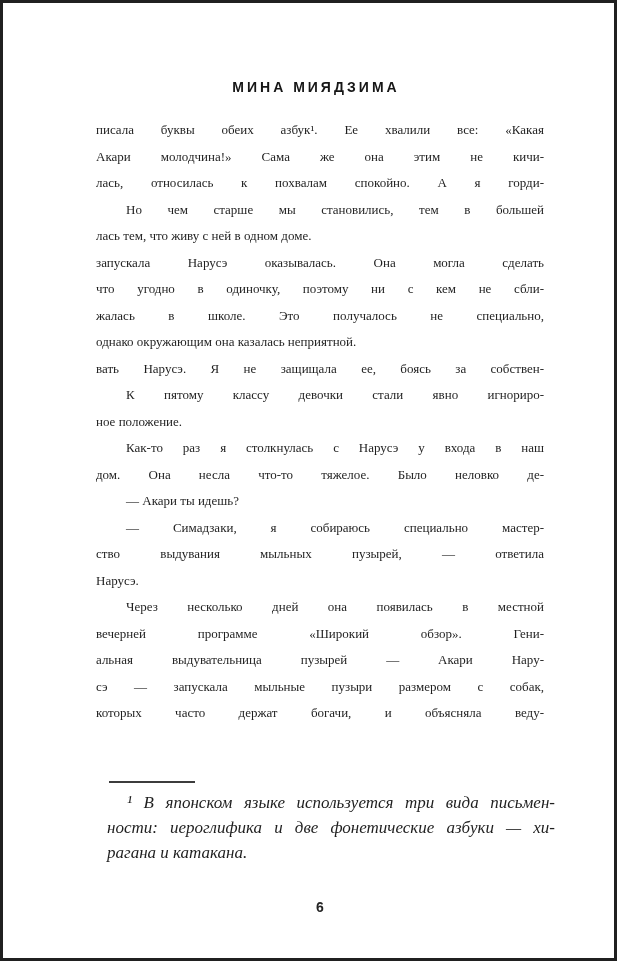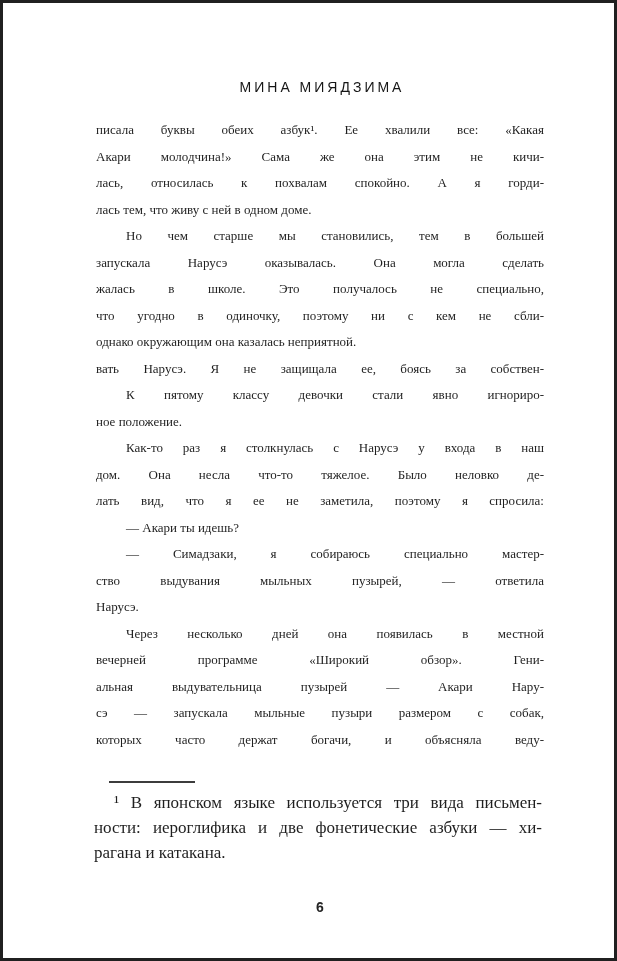--- a/index.html
+++ b/index.html
@@ -13,25 +13,25 @@
     height: 961px;
     box-sizing: border-box;
     background: #ffffff;
     border: 3px solid #202020;
     overflow: hidden;
     font-family: "Liberation Serif", serif;
   }
   .running-header {
     position: absolute;
     top: 76px;
-    left: 95px;
+    left: 89px;
     width: 448px;
     text-align: center;
     font-family: "Liberation Sans", sans-serif;
-    font-weight: 400;
+    font-weight: 700;
     font-size: 14px;
     line-height: 16px;
     letter-spacing: 3px;
     color: #161616;
   }
   .body-text {
     position: absolute;
     top: 114px;
     left: 93px;
     width: 448px;
@@ -57,23 +57,24 @@
     position: absolute;
     top: 778px;
     left: 106px;
     width: 86px;
     height: 2px;
     background: #3c3c3c;
   }
   .footnote {
     position: absolute;
     top: 787px;
-    left: 91px;
+    left: 104px;
     width: 448px;
     color: #1f1f1f;
+    font-style: italic;
   }
   .footnote .line {
     font-size: 17px;
     line-height: 25px;
   }
   .footnote .line.indent {
     text-indent: 20px;
   }
   .page-number {
     position: absolute;
@@ -91,32 +92,31 @@
 </head>
 <body>
 
 <div class="sheet">
   <div class="running-header">МИНА МИЯДЗИМА</div>
 
   <div class="body-text" id="body-text">
       <div class="line full">писала буквы обеих азбук¹. Ее хвалили все: «Какая</div>
       <div class="line full">Акари молодчина!» Сама же она этим не кичи-</div>
       <div class="line full">лась, относилась к похвалам спокойно. А я горди-</div>
+      <div class="line full indent">Но чем старше мы становились, тем в большей</div>
       <div class="line short">лась тем, что живу с ней в одном доме.</div>
-      <div class="line full indent">Но чем старше мы становились, тем в большей</div>
       <div class="line full">запускала Нарусэ оказывалась. Она могла сделать</div>
+      <div class="line full">что угодно в одиночку, поэтому ни с кем не сбли-</div>
       <div class="line full">жалась в школе. Это получалось не специально,</div>
-      <div class="line full">что угодно в одиночку, поэтому ни с кем не сбли-</div>
       <div class="line short">однако окружающим она казалась неприятной.</div>
       <div class="line full">вать Нарусэ. Я не защищала ее, боясь за собствен-</div>
       <div class="line full indent">К пятому классу девочки стали явно игнориро-</div>
       <div class="line short">ное положение.</div>
       <div class="line full indent">Как-то раз я столкнулась с Нарусэ у входа в наш</div>
       <div class="line full">дом. Она несла что-то тяжелое. Было неловко де-</div>
-      <div class="line full">лать вид, что я ее не заметила, поэтому я спросила:</div>
       <div class="line short indent">— Акари ты идешь?</div>
       <div class="line full indent">— Симадзаки, я собираюсь специально мастер-</div>
       <div class="line full">ство выдувания мыльных пузырей, — ответила</div>
       <div class="line short">Нарусэ.</div>
       <div class="line full indent">Через несколько дней она появилась в местной</div>
       <div class="line full">вечерней программе «Широкий обзор». Гени-</div>
       <div class="line full">альная выдувательница пузырей — Акари Нару-</div>
       <div class="line full">сэ — запускала мыльные пузыри размером с собак,</div>
       <div class="line full">которых часто держат богачи, и объясняла веду-</div>
     </div>

